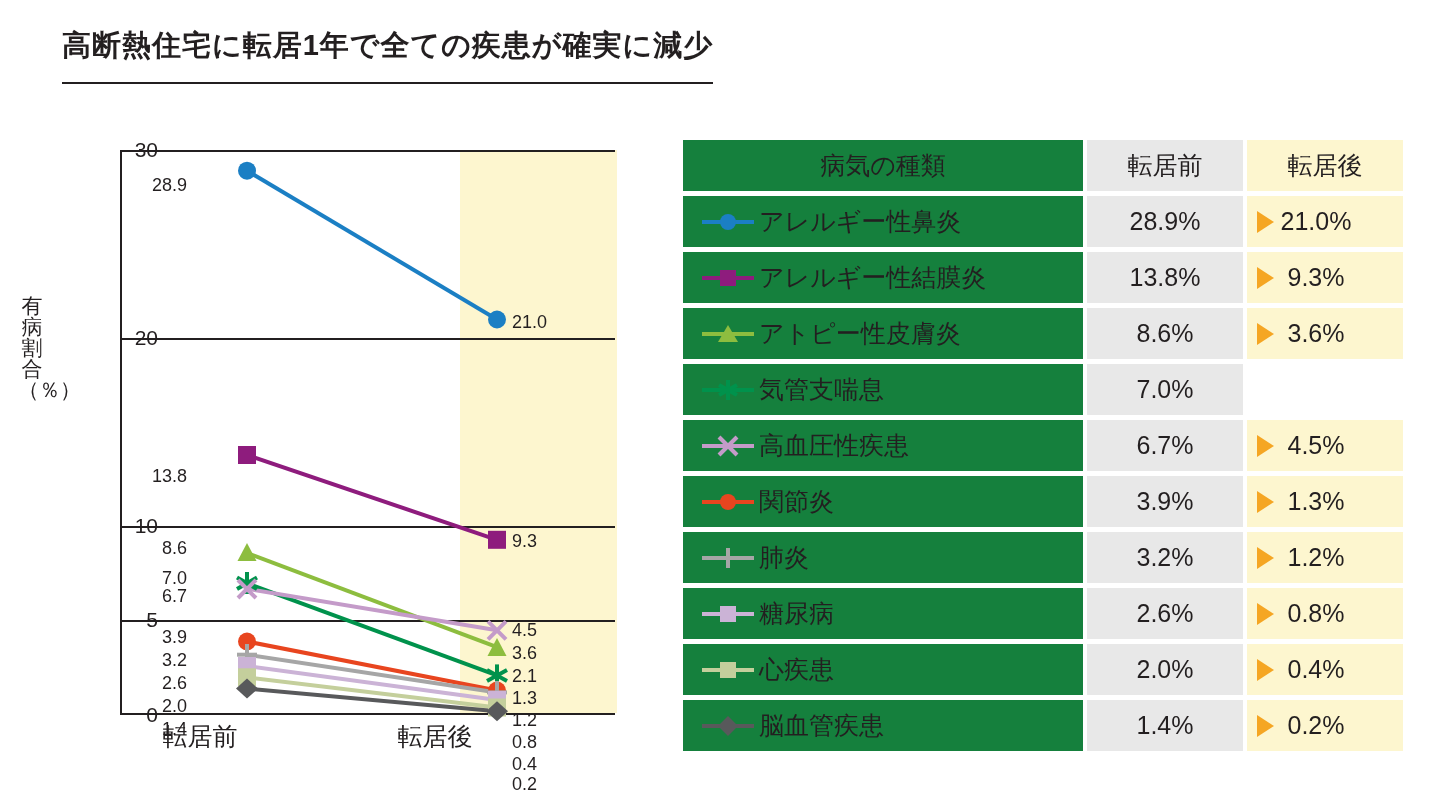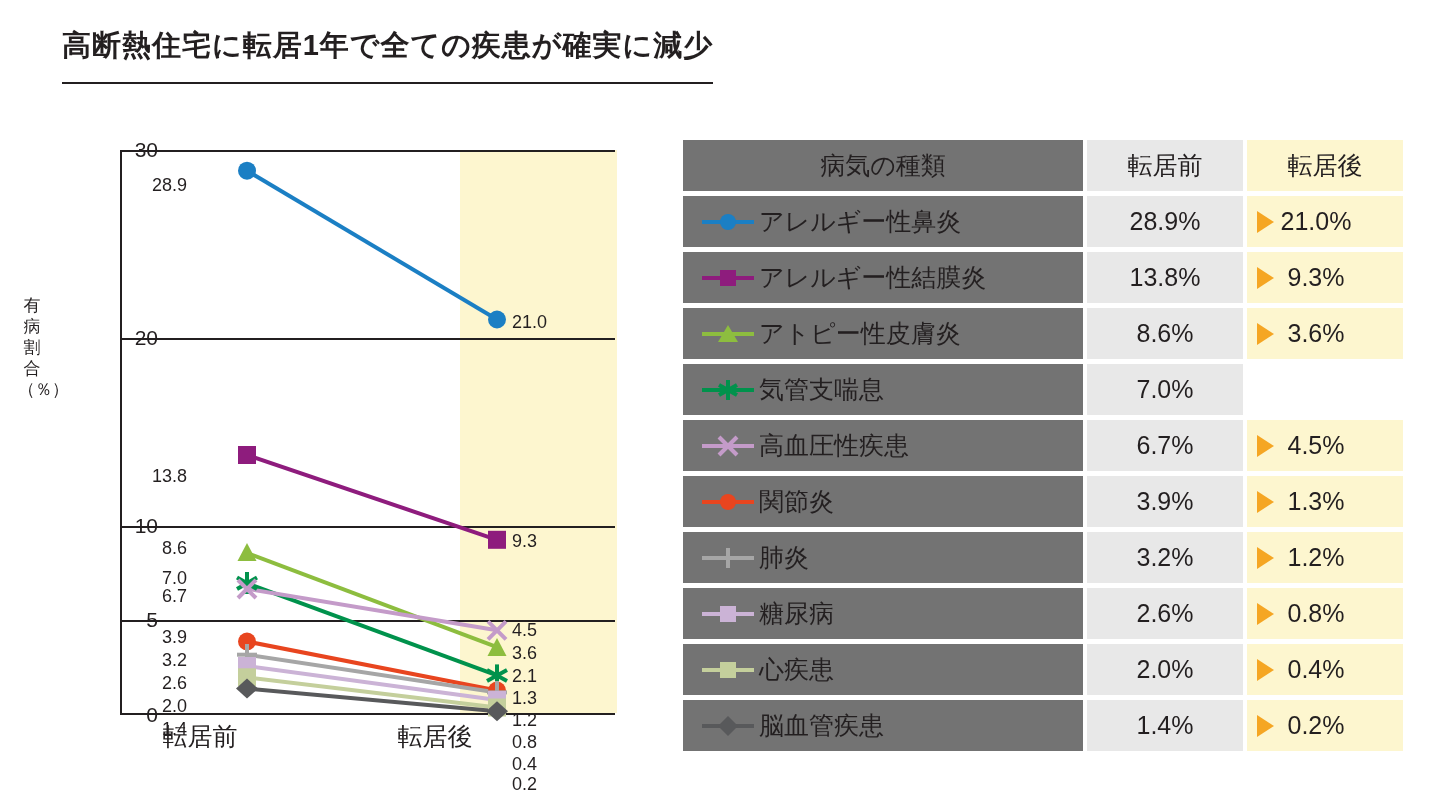--- a/index.html
+++ b/index.html
@@ -23,36 +23,36 @@
     box-sizing:border-box;
   }
   .band{position:absolute;left:338px;top:0;width:157px;height:100%;background:#fdf6cf;}
   .gridline{position:absolute;left:0;width:100%;height:2px;background:#231f20;}
   .ytick{
     position:absolute;right:502px;transform:translateY(-50%);
     font-size:21px;color:#231f20;text-align:right;width:60px;
   }
   .ylabel{
     position:absolute;left:18px;top:175px;width:28px;
-    font-size:17px;line-height:21px;color:#231f20;
+    font-size:21px;line-height:21px;color:#231f20;
     text-align:center;letter-spacing:0px;
   }
   .xlabel{
     position:absolute;top:600px;font-size:25px;color:#231f20;text-align:center;width:180px;
   }
   .xlabel.a{left:110px;}
   .xlabel.b{left:345px;}
   svg.lines{position:absolute;left:0;top:0;width:495px;height:565px;overflow:visible;}
   .dl{position:absolute;font-size:18px;color:#231f20;white-space:nowrap;}
   .dl.r{text-align:right;}
   
   .table{position:absolute;left:683px;top:140px;width:722px;}
   .trow{display:flex;align-items:stretch;margin-bottom:5px;height:51px;}
   .c-name{
-    flex:0 0 400px;background:#737373;display:flex;align-items:center;
+    flex:0 0 400px;background:#15803d;display:flex;align-items:center;
     padding-left:14px;box-sizing:border-box;
   }
   .c-name.head{justify-content:center;padding-left:0;}
   .c-before{
     flex:0 0 156px;background:#e8e8e8;display:flex;align-items:center;justify-content:center;
     margin-left:4px;
   }
   .c-after{
     flex:0 0 156px;background:#fdf6cf;display:flex;align-items:center;justify-content:center;
     margin-left:4px;padding-right:18px;box-sizing:border-box;position:relative;

